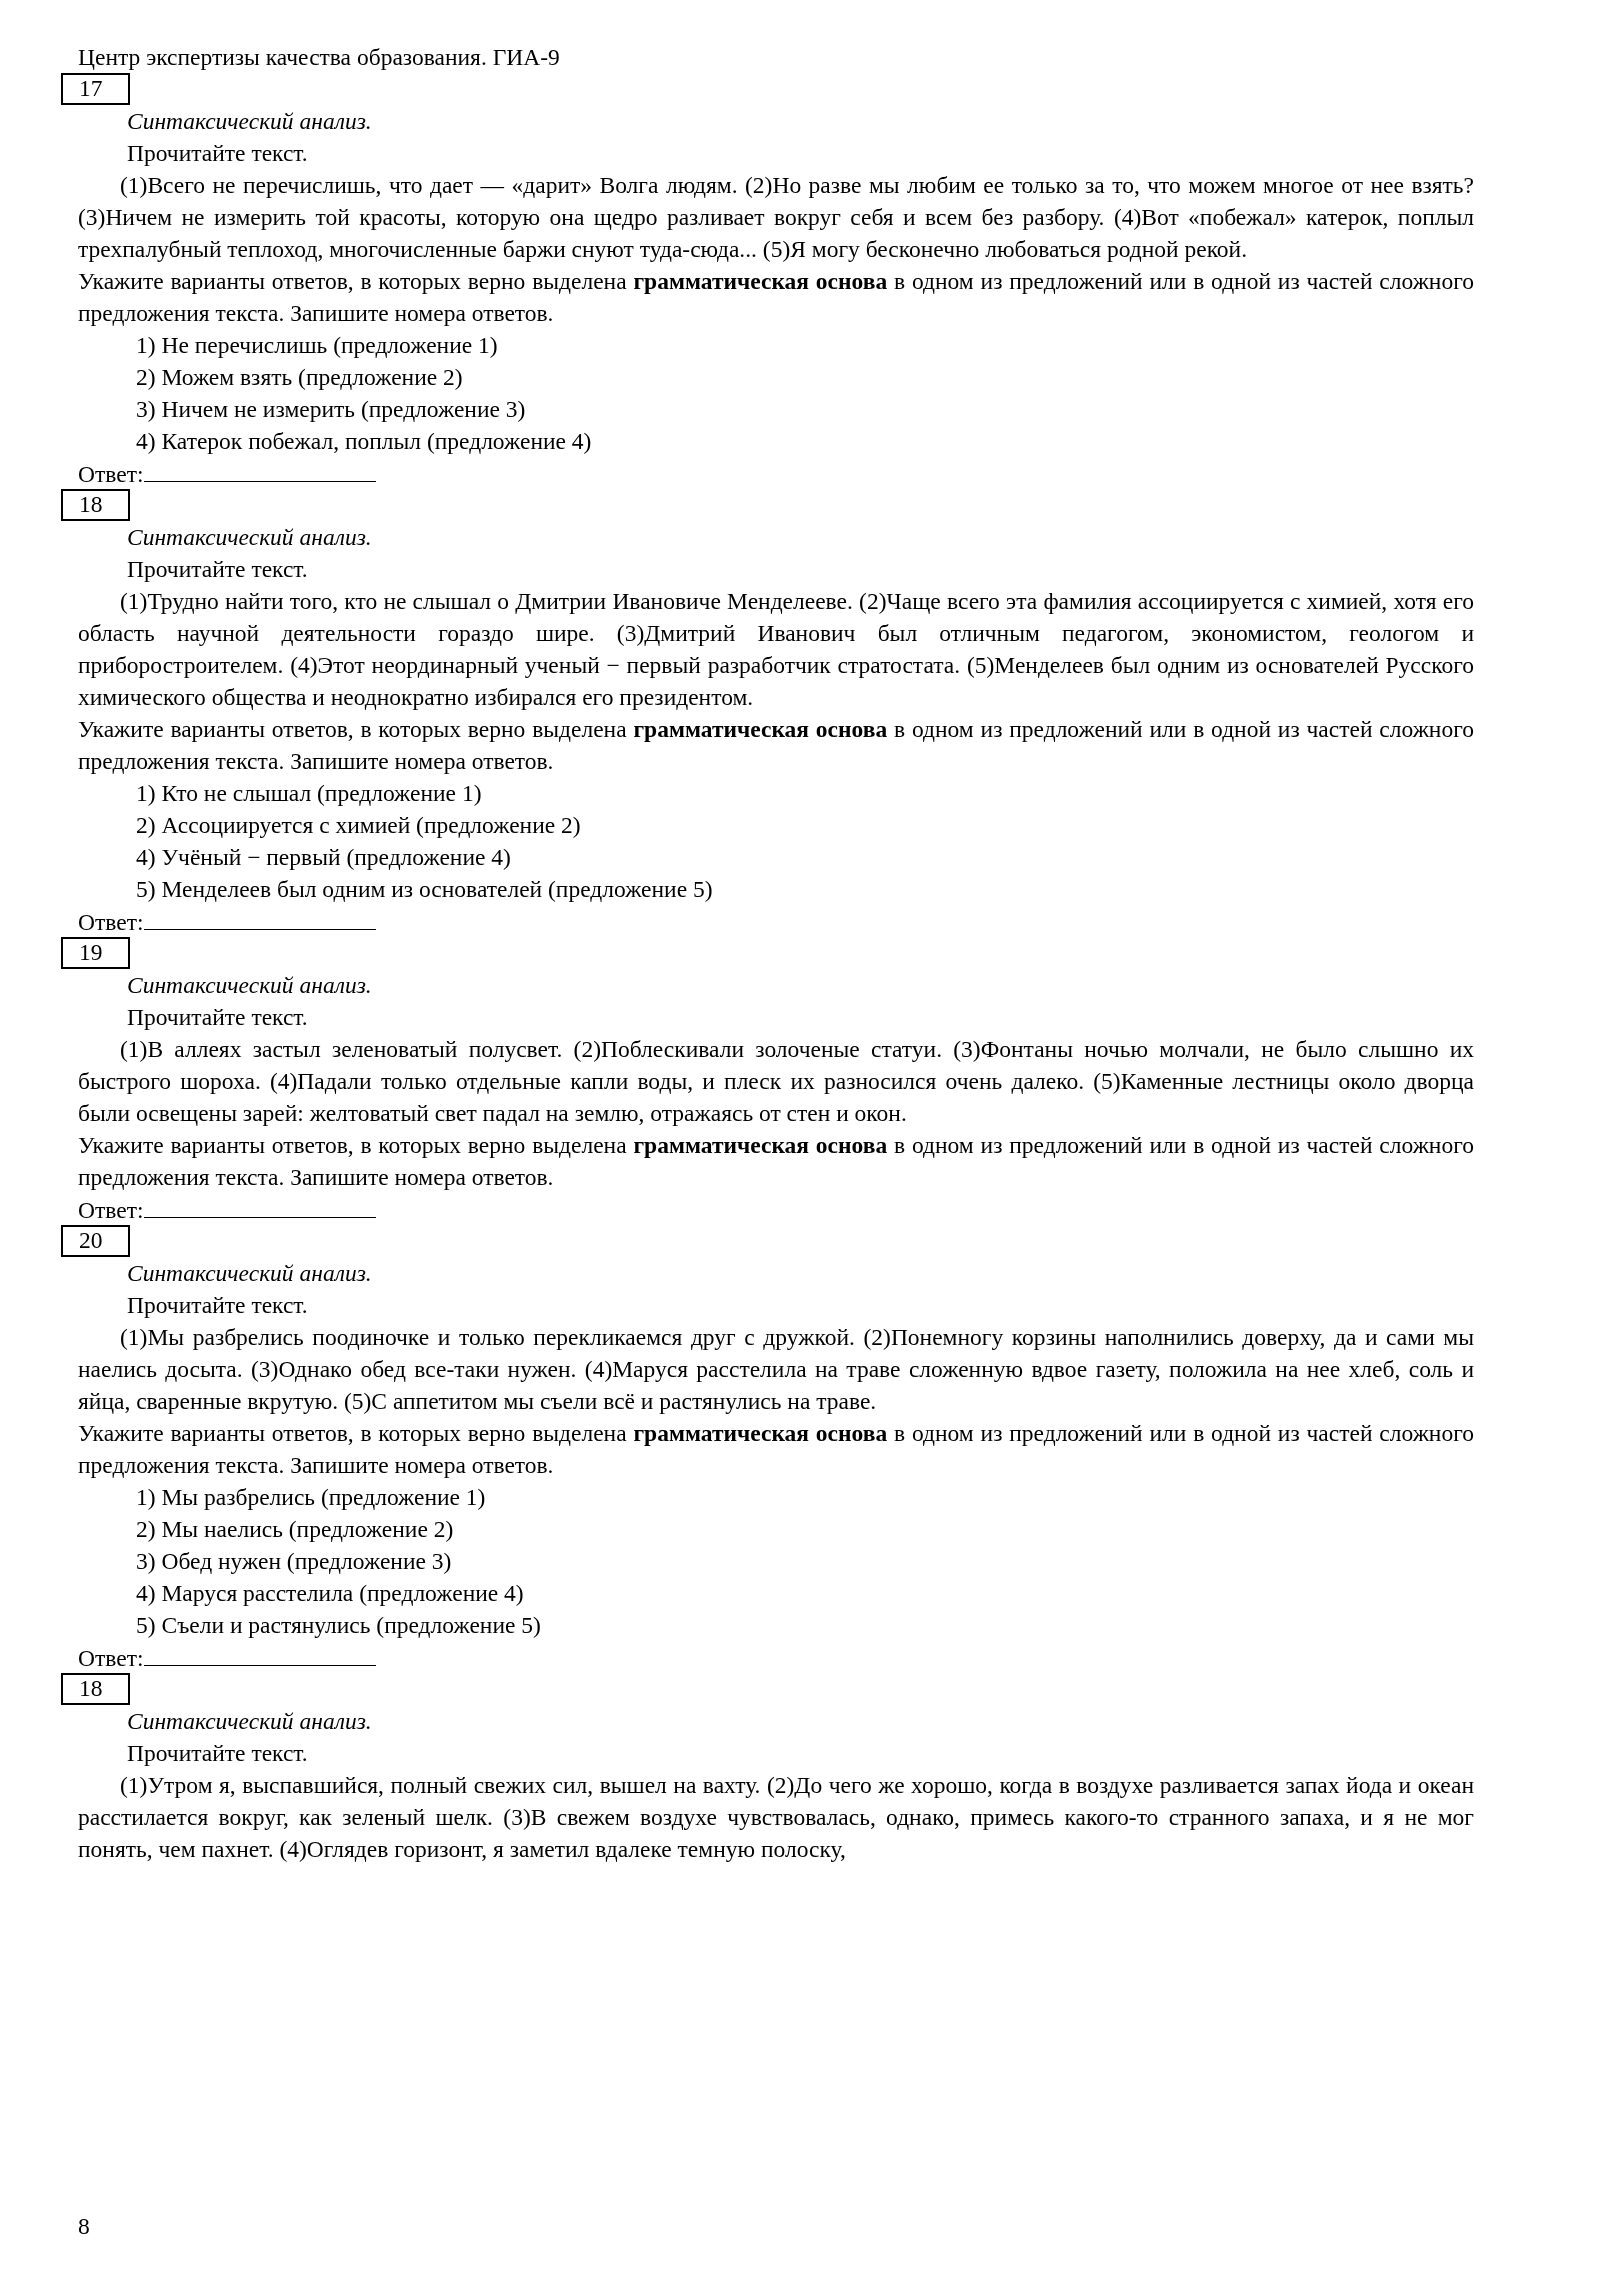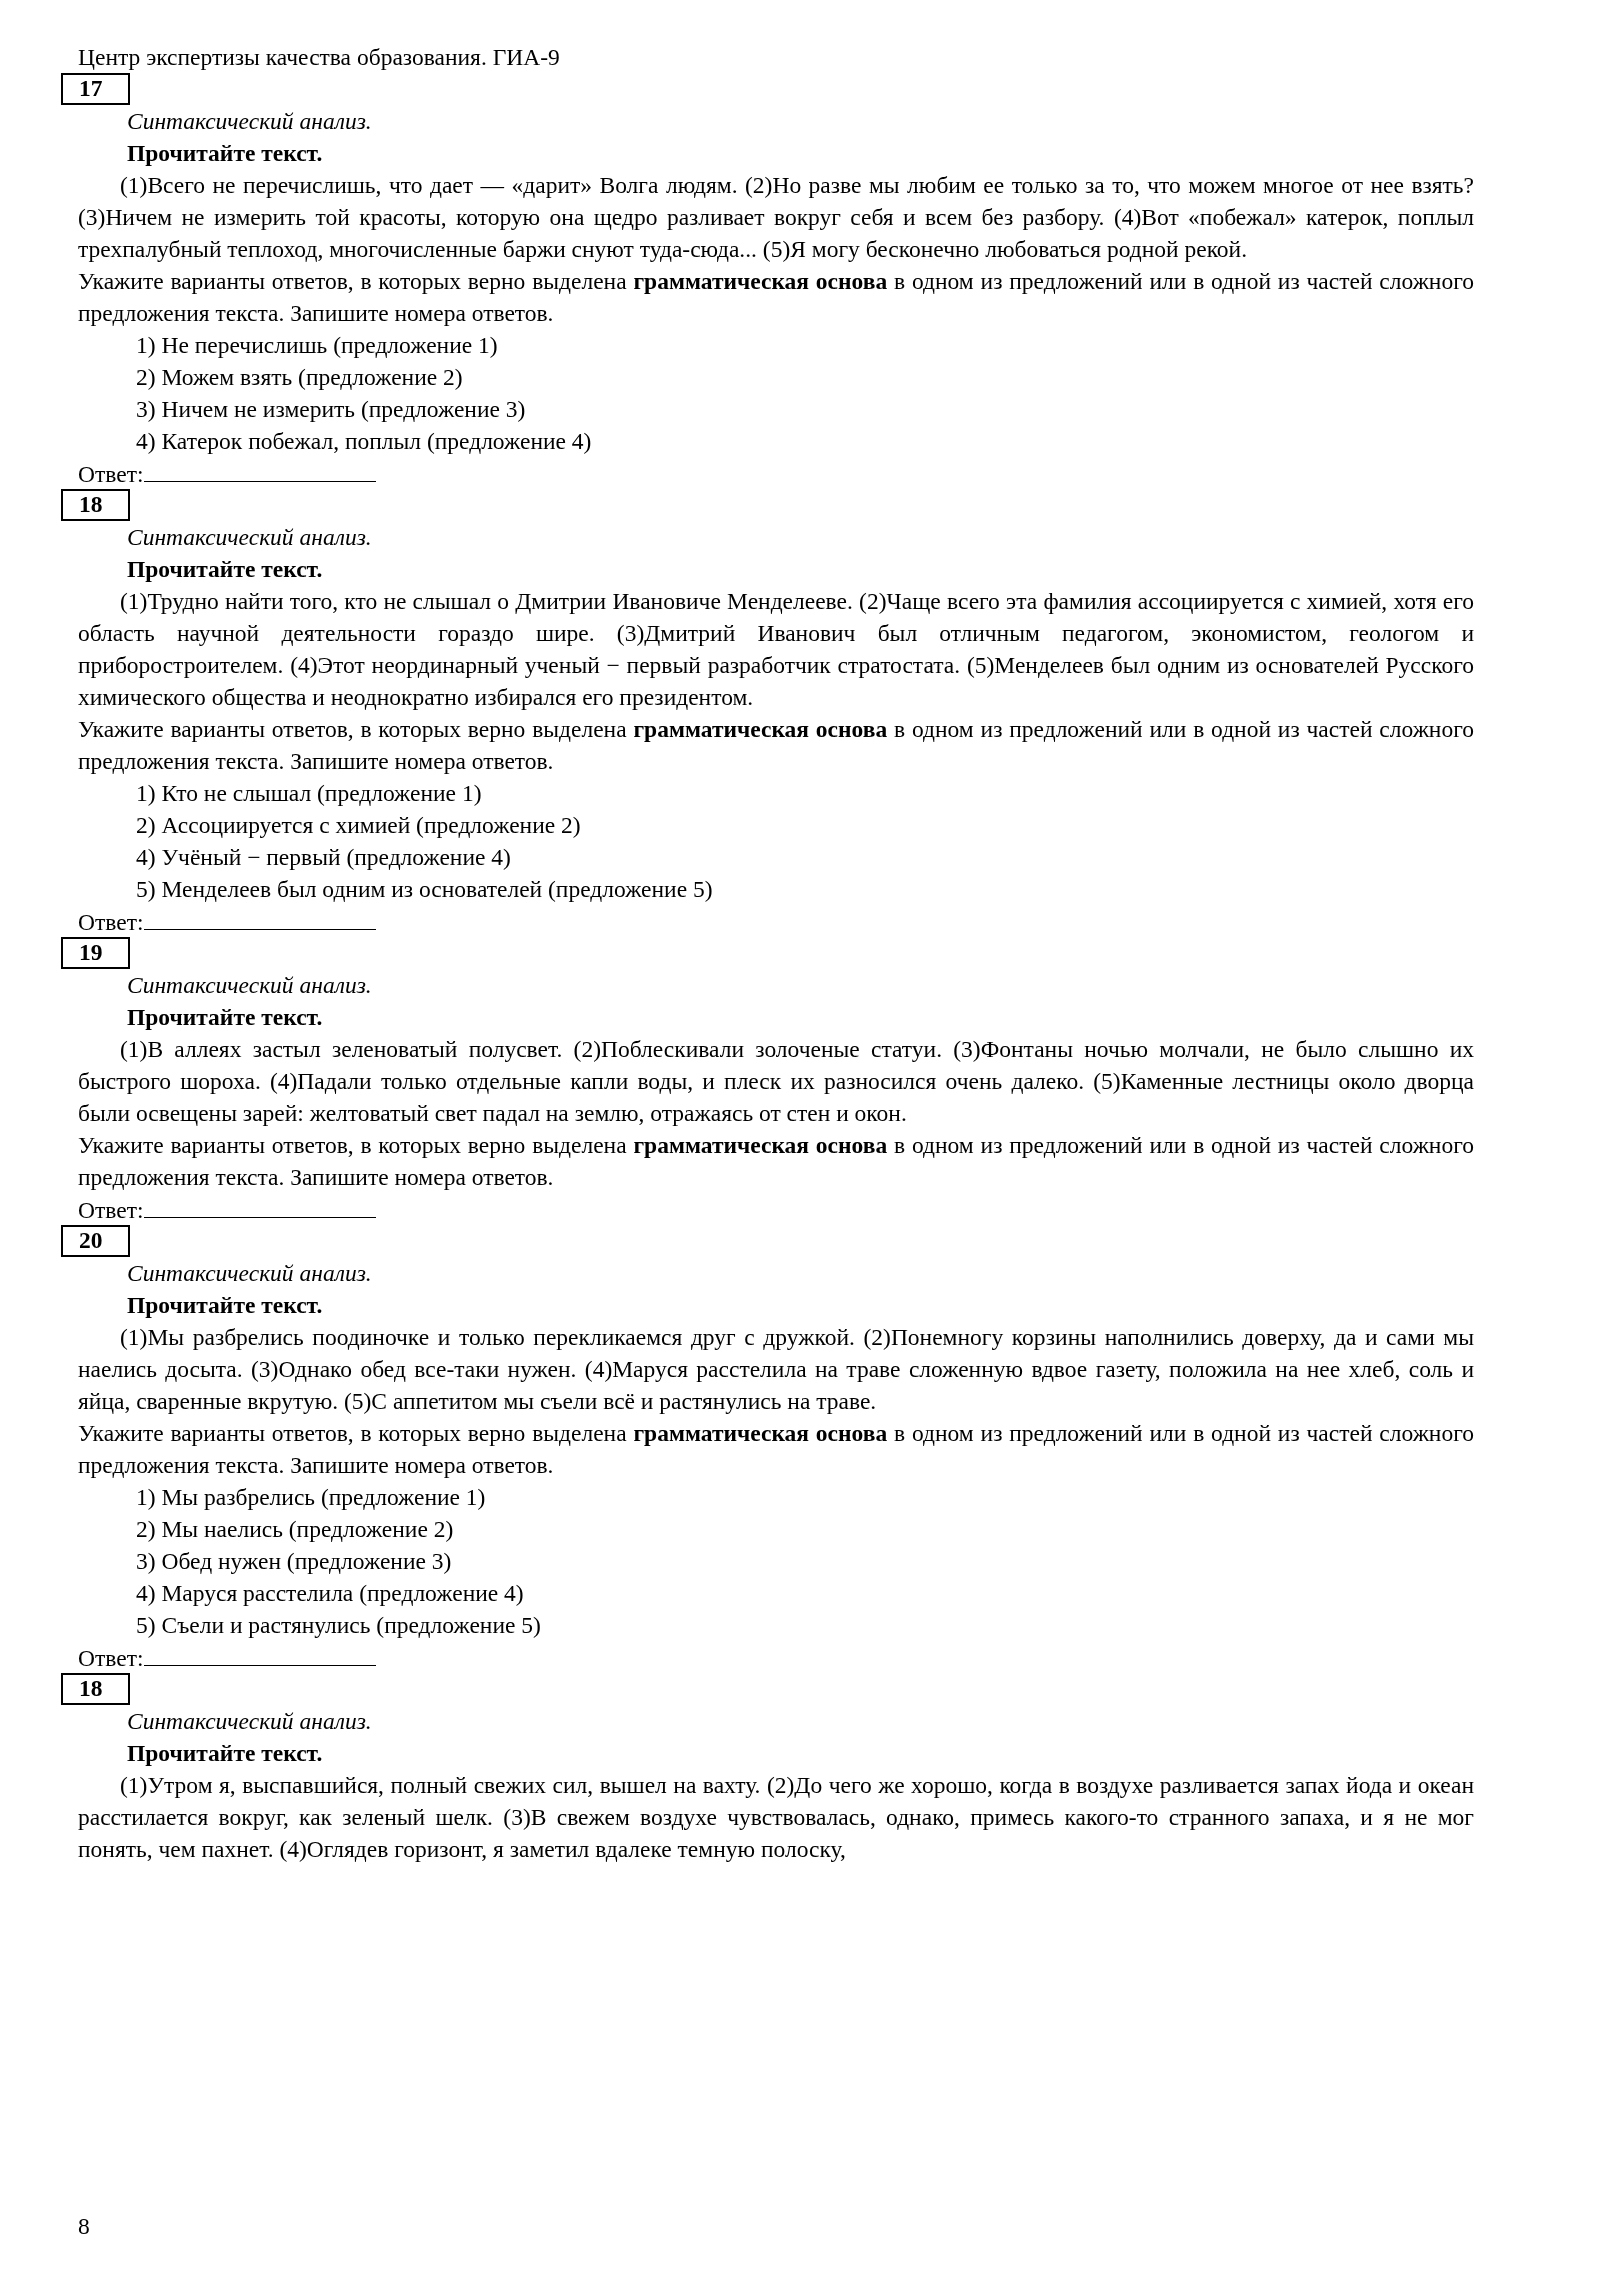--- a/index.html
+++ b/index.html
@@ -1,23 +1,23 @@
 <!DOCTYPE html>
 <html><head>
 <meta charset="utf-8">
 <style>
   html, body { margin: 0; padding: 0; background: #ffffff; }
   body { width: 1621px; height: 2293px; position: relative; overflow: hidden; color: #000; font-family: "Liberation Serif", "DejaVu Serif", serif; }
   .page { position: absolute; left: 78px; top: 41px; width: 1396px; font-size: 23.5px; line-height: 32px; }
   .header { display: block; height: 32px; }
-  .qbox { display: block; margin-left: -16.7px; width: 65px; height: 28px; border: 2px solid #000; font-weight: bold; font-size: 23.5px; line-height: 27.4px; padding-left: 0; box-sizing: content-box; }
+  .qbox { display: block; margin-left: -16.7px; width: 65px; height: 28px; border: 2px solid #000; font-weight: normal; font-size: 23.5px; line-height: 27.4px; padding-left: 0; box-sizing: content-box; }
   .qbox span { display: inline-block; margin-left: 15.7px; }
   .qbox-wrap { height: 32px; }
   .subtitle { display: block; padding-left: 49px; font-style: italic; font-weight: normal; }
-  .instr-title { display: block; padding-left: 49px; font-weight: bold; }
+  .instr-title { display: block; padding-left: 49px; font-weight: normal; }
   .passage { display: block; text-align: justify; text-indent: 42px; }
   .task { display: block; text-align: justify; }
   .task b { font-weight: bold; font-family: Liberation Serif, serif; }
   .options { margin: 0; padding: 0; list-style: none; }
   .options li { padding-left: 58px; }
   .answer { display: block; height: 32px; }
   .answer .line { display: inline-block; width: 232px; border-bottom: 1.5px solid #000; height: 23.5px; vertical-align: baseline; margin-left: 1px; }
   .page-number { position: absolute; left: 78px; top: 2213px; font-size: 23.5px; }
 </style>
 </head>

